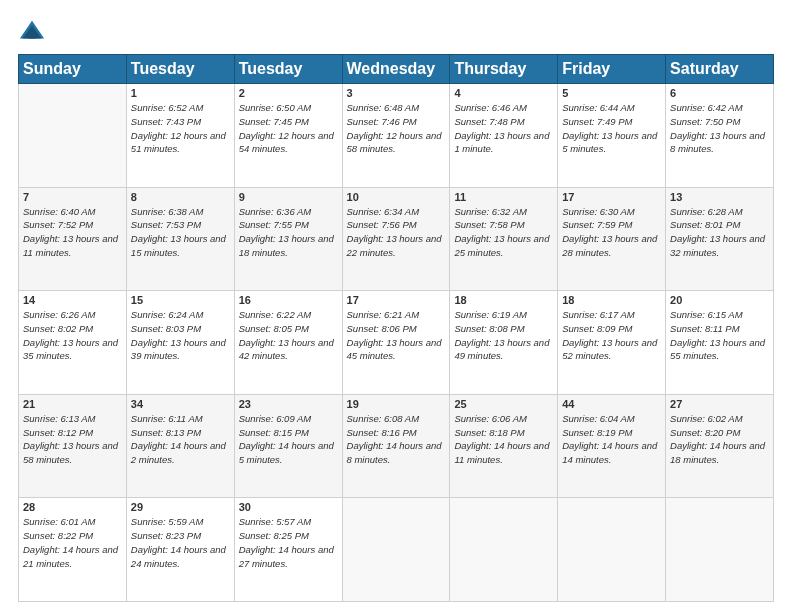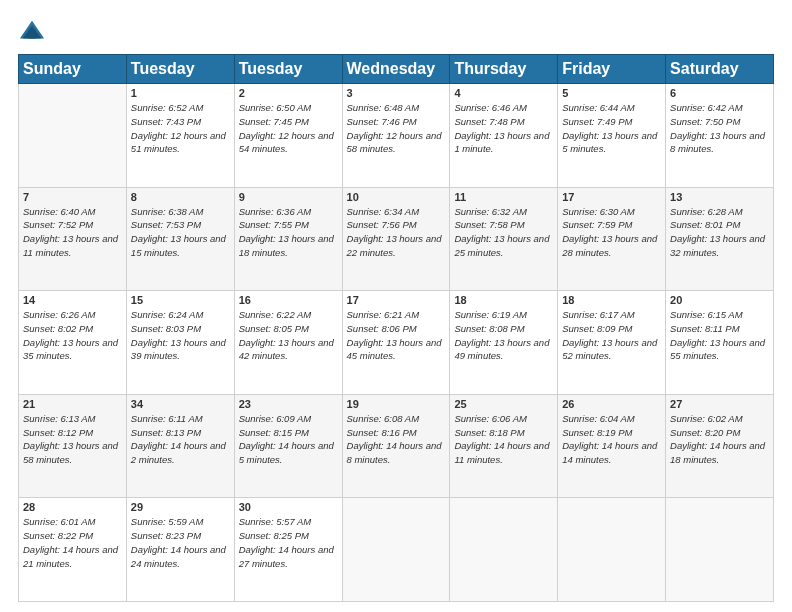--- a/index.html
+++ b/index.html
@@ -240,21 +240,21 @@
           </td>
           <td>
             <span class="day-number">19</span>
             <div class="day-info">Sunrise: 6:08 AM<br>Sunset: 8:16 PM<br>Daylight: 14 hours and 8 minutes.</div>
           </td>
           <td>
             <span class="day-number">25</span>
             <div class="day-info">Sunrise: 6:06 AM<br>Sunset: 8:18 PM<br>Daylight: 14 hours and 11 minutes.</div>
           </td>
           <td>
-            <span class="day-number">26</span>
+            <span class="day-number">44</span>
             <div class="day-info">Sunrise: 6:04 AM<br>Sunset: 8:19 PM<br>Daylight: 14 hours and 14 minutes.</div>
           </td>
           <td>
             <span class="day-number">27</span>
             <div class="day-info">Sunrise: 6:02 AM<br>Sunset: 8:20 PM<br>Daylight: 14 hours and 18 minutes.</div>
           </td>
         </tr>
         <tr>
           <td>
             <span class="day-number">28</span>

